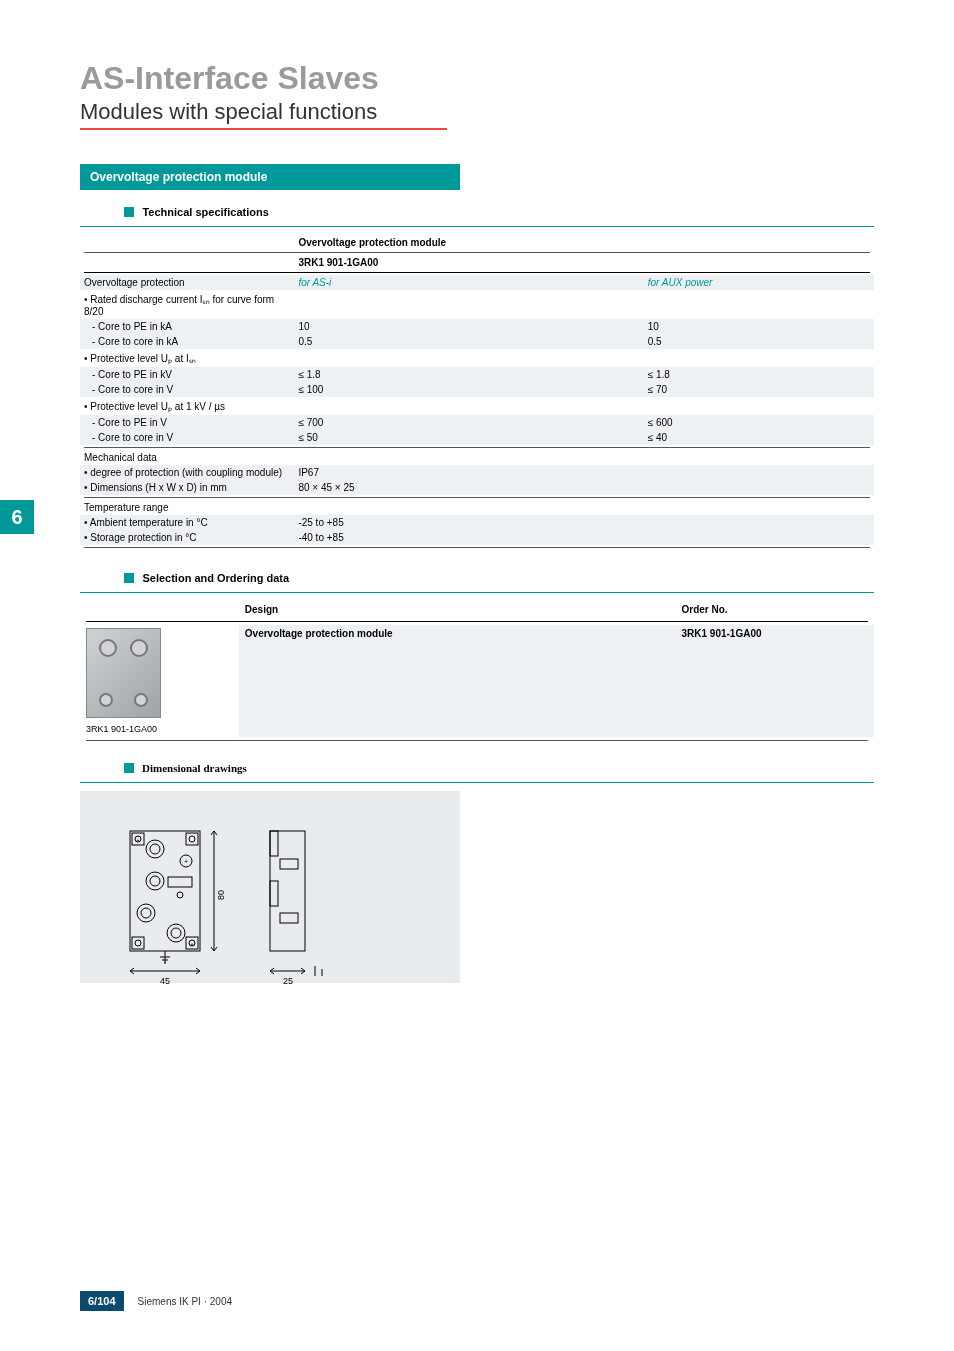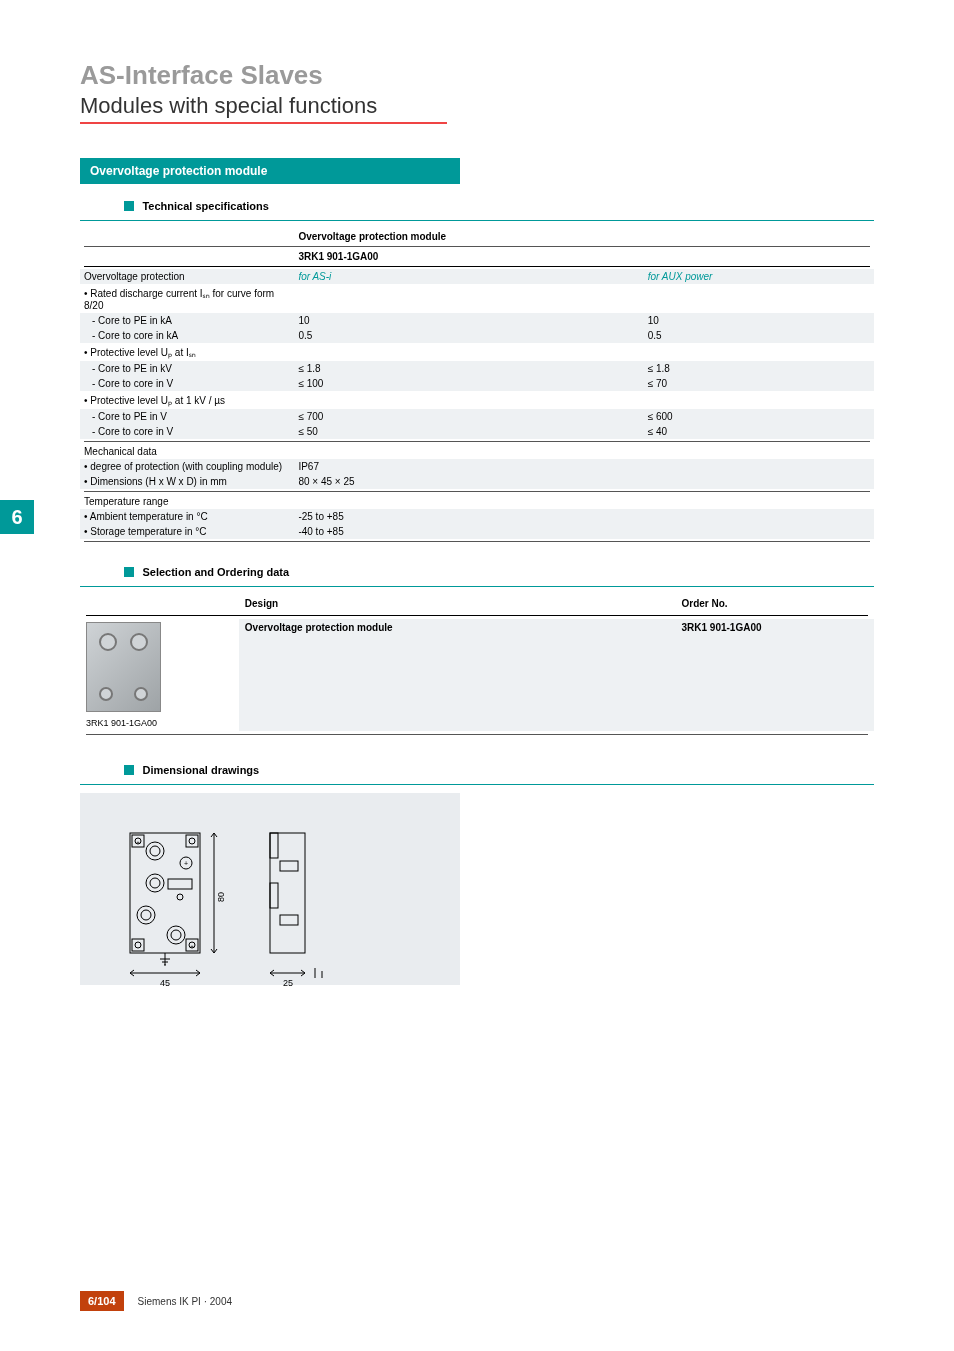--- a/index.html
+++ b/index.html
@@ -8,21 +8,21 @@
     background: #fff;
     width: 954px;
     min-height: 1351px;
     position: relative;
     color: #000;
   }
   .page {
     padding: 60px 80px 0 80px;
   }
   .title-h1 {
-    font-size: 26px;
+    font-size: 32px;
     font-weight: bold;
     color: #9a9a9a;
     margin-bottom: 2px;
   }
   .title-h2 {
     font-size: 22px;
     color: #333;
     font-weight: normal;
     margin-bottom: 22px;
     border-bottom: 2px solid #ef4444;
@@ -140,21 +140,21 @@
   }
 
   .footer {
     position: absolute;
     left: 80px;
     bottom: 40px;
     display: flex;
     align-items: center;
   }
   .footer-page {
-    background: #c2410c;
+    background: #0c4a6e;
     color: #fff;
     font-size: 11px;
     font-weight: bold;
     padding: 4px 8px;
     margin-right: 14px;
   }
   .footer-text { font-size: 10px; color: #333; }
 </style>
 </head>
 <body>
@@ -282,21 +282,21 @@
     <tr>
       <td>Temperature range</td>
       <td></td>
           <td></td>
     </tr>
     <tr class="shade">
       <td>• Ambient temperature in °C</td>
       <td colspan="2">-25 to +85</td>
     </tr>
     <tr class="shade">
-      <td>• Storage temperature in °C</td>
+      <td>• Storage protection in °C</td>
       <td colspan="2">-40 to +85</td>
     </tr>
     <tr>
           <td colspan="3">
             <hr class="hr-thin">
           </td>
         </tr>
   </tbody>
     </table>
 
@@ -330,21 +330,21 @@
       <td class="shade" style="font-weight:bold; vertical-align:top;">3RK1 901-1GA00</td>
     </tr>
     <tr>
           <td colspan="3">
             <hr class="hr-thin">
           </td>
         </tr>
   </tbody>
     </table>
 
-  <div class="subsection" style="margin-top:22px;">
+  <div class="subsection" style="margin-top:14px;font-family:Liberation Serif, serif;">
     <span class="sqmarker"></span>
     <span class="subsection-title">Dimensional drawings</span>
   </div>
   <hr class="hr-teal">
 
   <div class="drawing-box">
     <svg class="drawing-svg" width="330" height="170" viewBox="0 0 330 170">
 
       <rect x="20" y="10" width="70" height="120" fill="none" stroke="#000" stroke-width="1"></rect>
 

